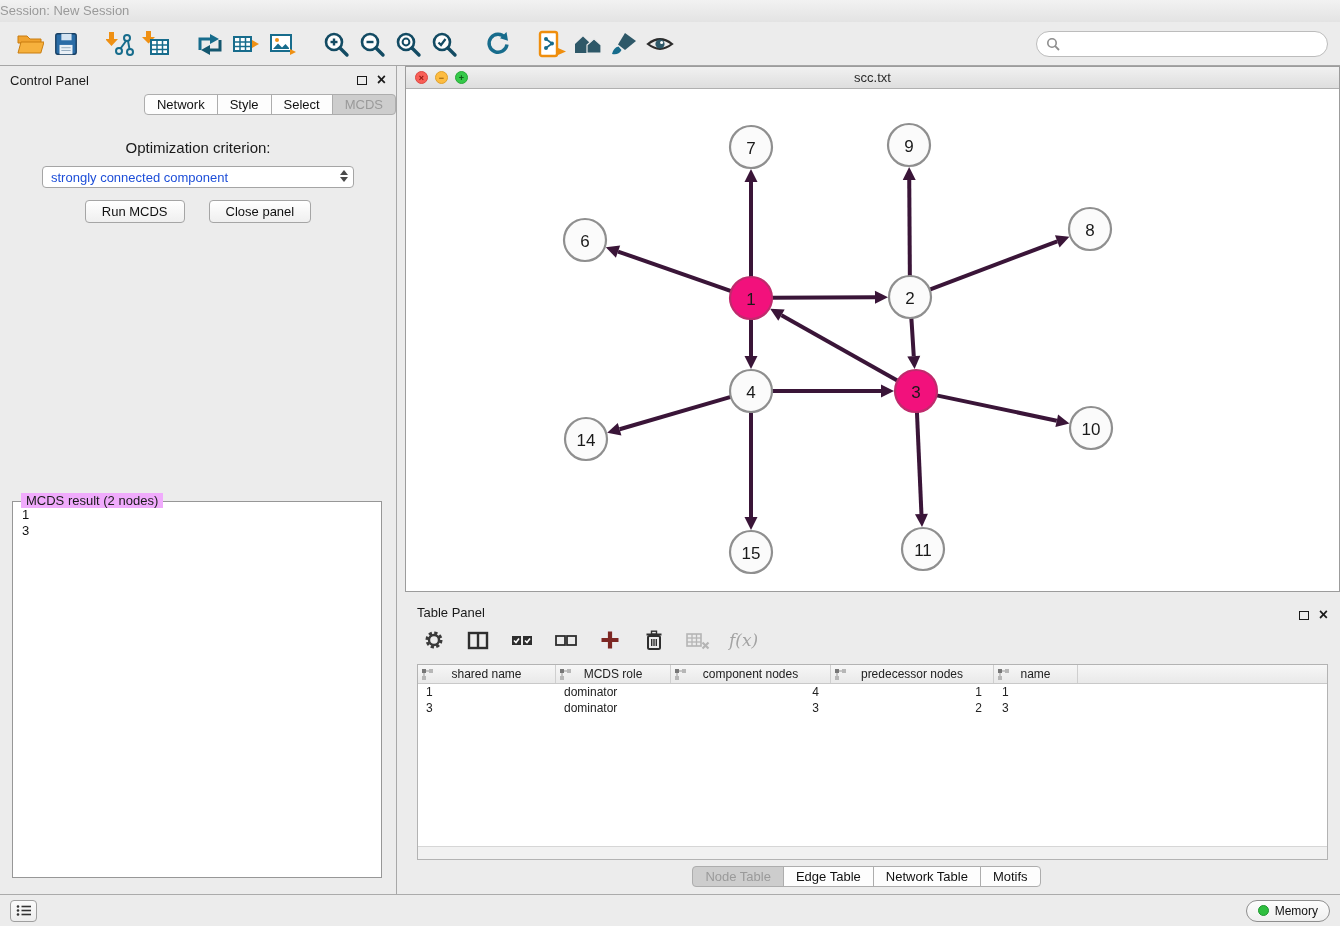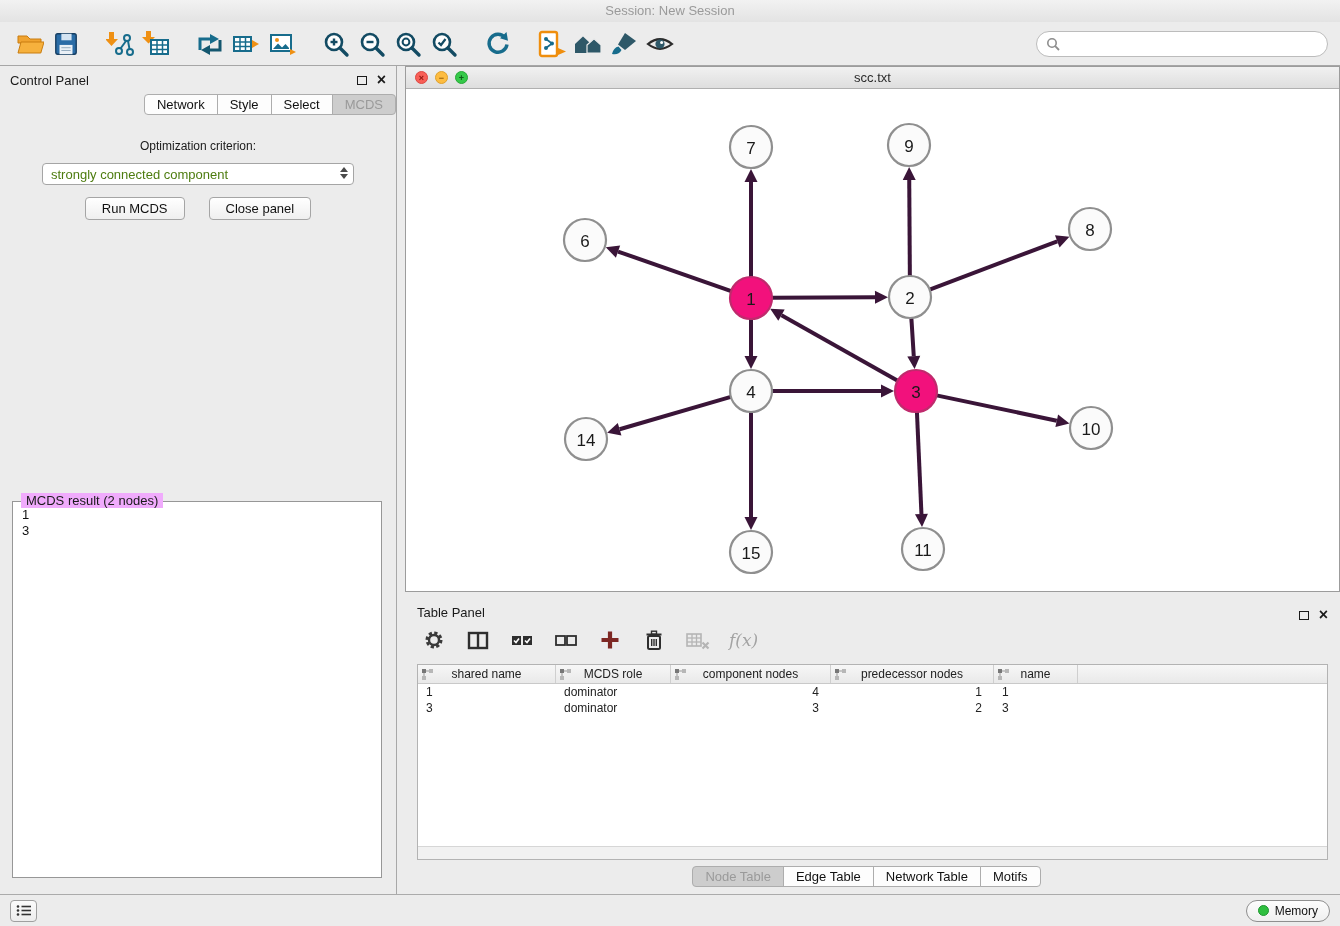--- a/index.html
+++ b/index.html
@@ -2,21 +2,21 @@
 <html><head>
 <meta charset="utf-8">
 <style>
   * { box-sizing: border-box; }
   html,body { margin:0; padding:0; }
   body { font-family:"Liberation Sans", sans-serif; background:#d8d8d8; }
   .app { position:relative; width:1340px; height:926px; background:#ececec; overflow:hidden; }
 
   
   .titlebar { position:absolute; top:0; left:0; right:0; height:22px;
-    background:linear-gradient(#f2f2f2,#e3e3e3); text-align:center;
+    background:linear-gradient(#f2f2f2,#e3e3e3); 
     font-size:13px; line-height:22px; color:#9a9a9a; }
 
   
   .toolbar { position:absolute; top:22px; left:0; right:0; height:44px;
     display:flex; align-items:center; padding:0 12px;
     background:#ececec; border-bottom:1px solid #a6a6a6; }
   .tbtn { width:36px; height:36px; display:flex; align-items:center; justify-content:center; }
   .tgap { width:18px; }
   .search-box { margin-left:auto; width:292px; height:26px; background:#fff;
     border:1px solid #bcbcbc; border-radius:13px; display:flex; align-items:center; padding:0 9px; }
@@ -28,24 +28,24 @@
   .cp-header { height:28px; display:flex; align-items:center; padding:0 10px; font-size:13px; color:#1a1a1a; }
   .panel-ctrls { margin-left:auto; display:flex; align-items:center; gap:10px; }
   .mini-float { width:10px; height:9px; border:1.5px solid #1a1a1a; display:inline-block; }
   .mini-close { font-size:16px; font-weight:bold; color:#1a1a1a; line-height:10px; }
   .seg-row { display:flex; justify-content:flex-end; }
   .seg { background:#fdfdfd; border:1px solid #adadad; padding:2px 12px; font-size:13px;
     margin-left:-1px; color:#111; cursor:default; white-space:nowrap; }
   .seg:first-child { border-radius:4px 0 0 4px; margin-left:0; }
   .seg:last-child { border-radius:0 4px 4px 0; }
   .seg-active { background:#cdcdcd; color:#9a9a9a; }
-  .cp-opt-label { text-align:center; margin-top:24px; font-size:12px; color:#1a1a1a; }
+  .cp-opt-label { text-align:center; margin-top:24px; font-size:15px; color:#1a1a1a; }
   .cp-select { margin:10px auto 0; width:312px; height:22px; background:#fff;
     border:1px solid #a5a5a5; border-radius:4px; display:flex; align-items:center;
-    padding:0 8px; font-size:13px; color:#4d7c0f; position:relative; }
+    padding:0 8px; font-size:13px; color:#1d4ed8; position:relative; }
   .spin { position:absolute; right:5px; top:3px; display:flex; flex-direction:column; gap:2px; }
   .spin i { display:block; width:0; height:0; border-left:4px solid transparent; border-right:4px solid transparent; }
   .spin .up { border-bottom:5px solid #4a4a4a; }
   .spin .dn { border-top:5px solid #4a4a4a; }
   .cp-buttons { display:flex; justify-content:center; gap:24px; margin-top:12px; }
   .aq-btn { height:23px; padding:0 16px; font-size:13px; font-family:inherit; color:#111;
     background:linear-gradient(#ffffff,#efefef); border:1px solid #a5a5a5; border-radius:4px; }
   .mcds-box { position:absolute; left:12px; right:14px; top:435px; bottom:16px;
     border:1px solid #979797; background:#fff; }
   .mcds-legend { position:absolute; top:-9px; left:8px; background:#f0abfc; padding:0 5px;

